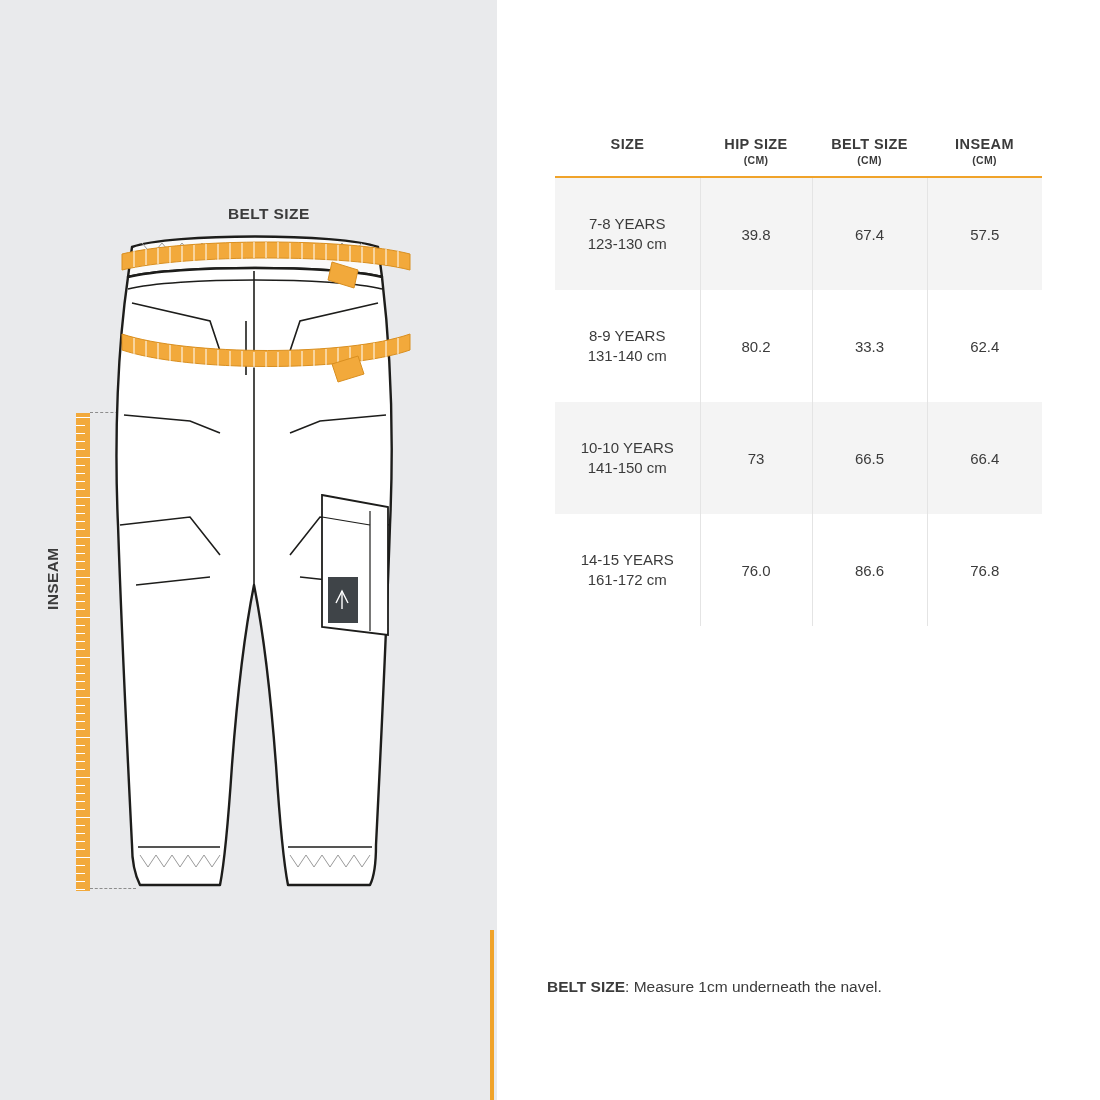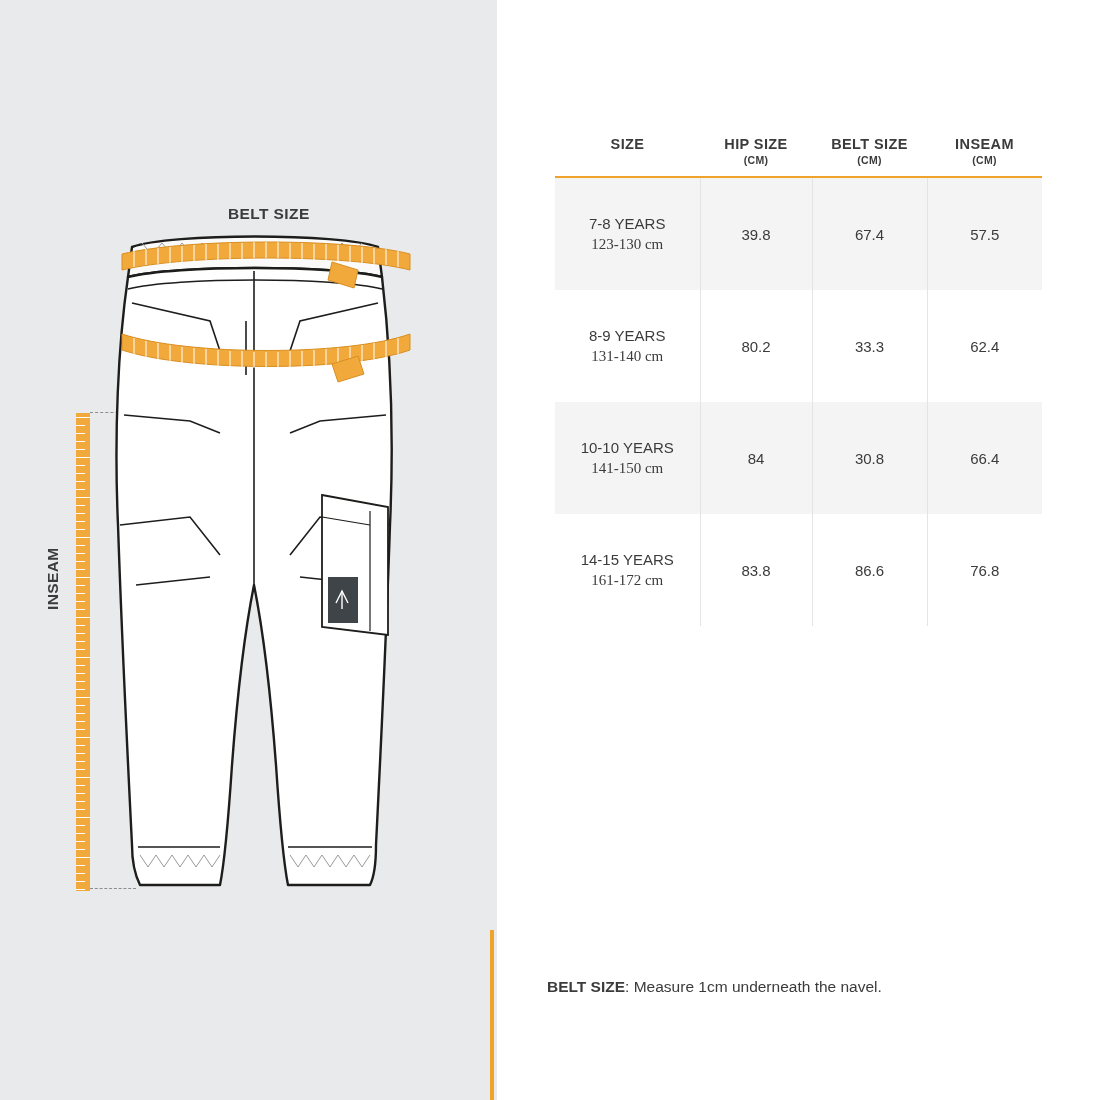--- a/index.html
+++ b/index.html
@@ -78,21 +78,21 @@
   table.size-table td{
     text-align:center;font-size:15px;color:#3b3b3b;
     height:110px;vertical-align:middle;
     border-right:1px solid #e4e4e4;
   }
   table.size-table td:last-child{border-right:none;}
   table.size-table tbody tr:nth-child(odd){background:#f4f4f4;}
   table.size-table tbody tr:nth-child(even){background:#ffffff;}
   .size-cell{line-height:1.35;}
   .size-cell .l1{display:block;}
-  .size-cell .l2{display:block;font-family:Liberation Serif, serif;}
+  .size-cell .l2{display:block;}
 
   .notes{
     position:absolute;left:50px;top:965px;width:530px;
     font-size:15.5px;line-height:1.55;color:#3b3b3b;
   }
   .notes b{font-weight:bold;}
   .note-line{margin-bottom:6px;}
 </style>
 </head>
 <body>
@@ -341,30 +341,30 @@
           </td>
           <td>80.2</td>
           <td>33.3</td>
           <td>62.4</td>
         </tr>
         <tr>
           <td class="size-cell">
             <span class="l1">10-10 YEARS</span>
             <span class="l2">141-150 cm</span>
           </td>
-          <td>84</td>
-          <td>30.8</td>
+          <td>73</td>
+          <td>66.5</td>
           <td>66.4</td>
         </tr>
         <tr>
           <td class="size-cell">
             <span class="l1">14-15 YEARS</span>
             <span class="l2">161-172 cm</span>
           </td>
-          <td>83.8</td>
+          <td>76.0</td>
           <td>86.6</td>
           <td>76.8</td>
         </tr>
       </tbody>
     </table>
 
     <div class="notes">
       <div class="note-line">
         <b>BELT SIZE</b><span>: Measure 1cm underneath the navel.</span>
       </div>

